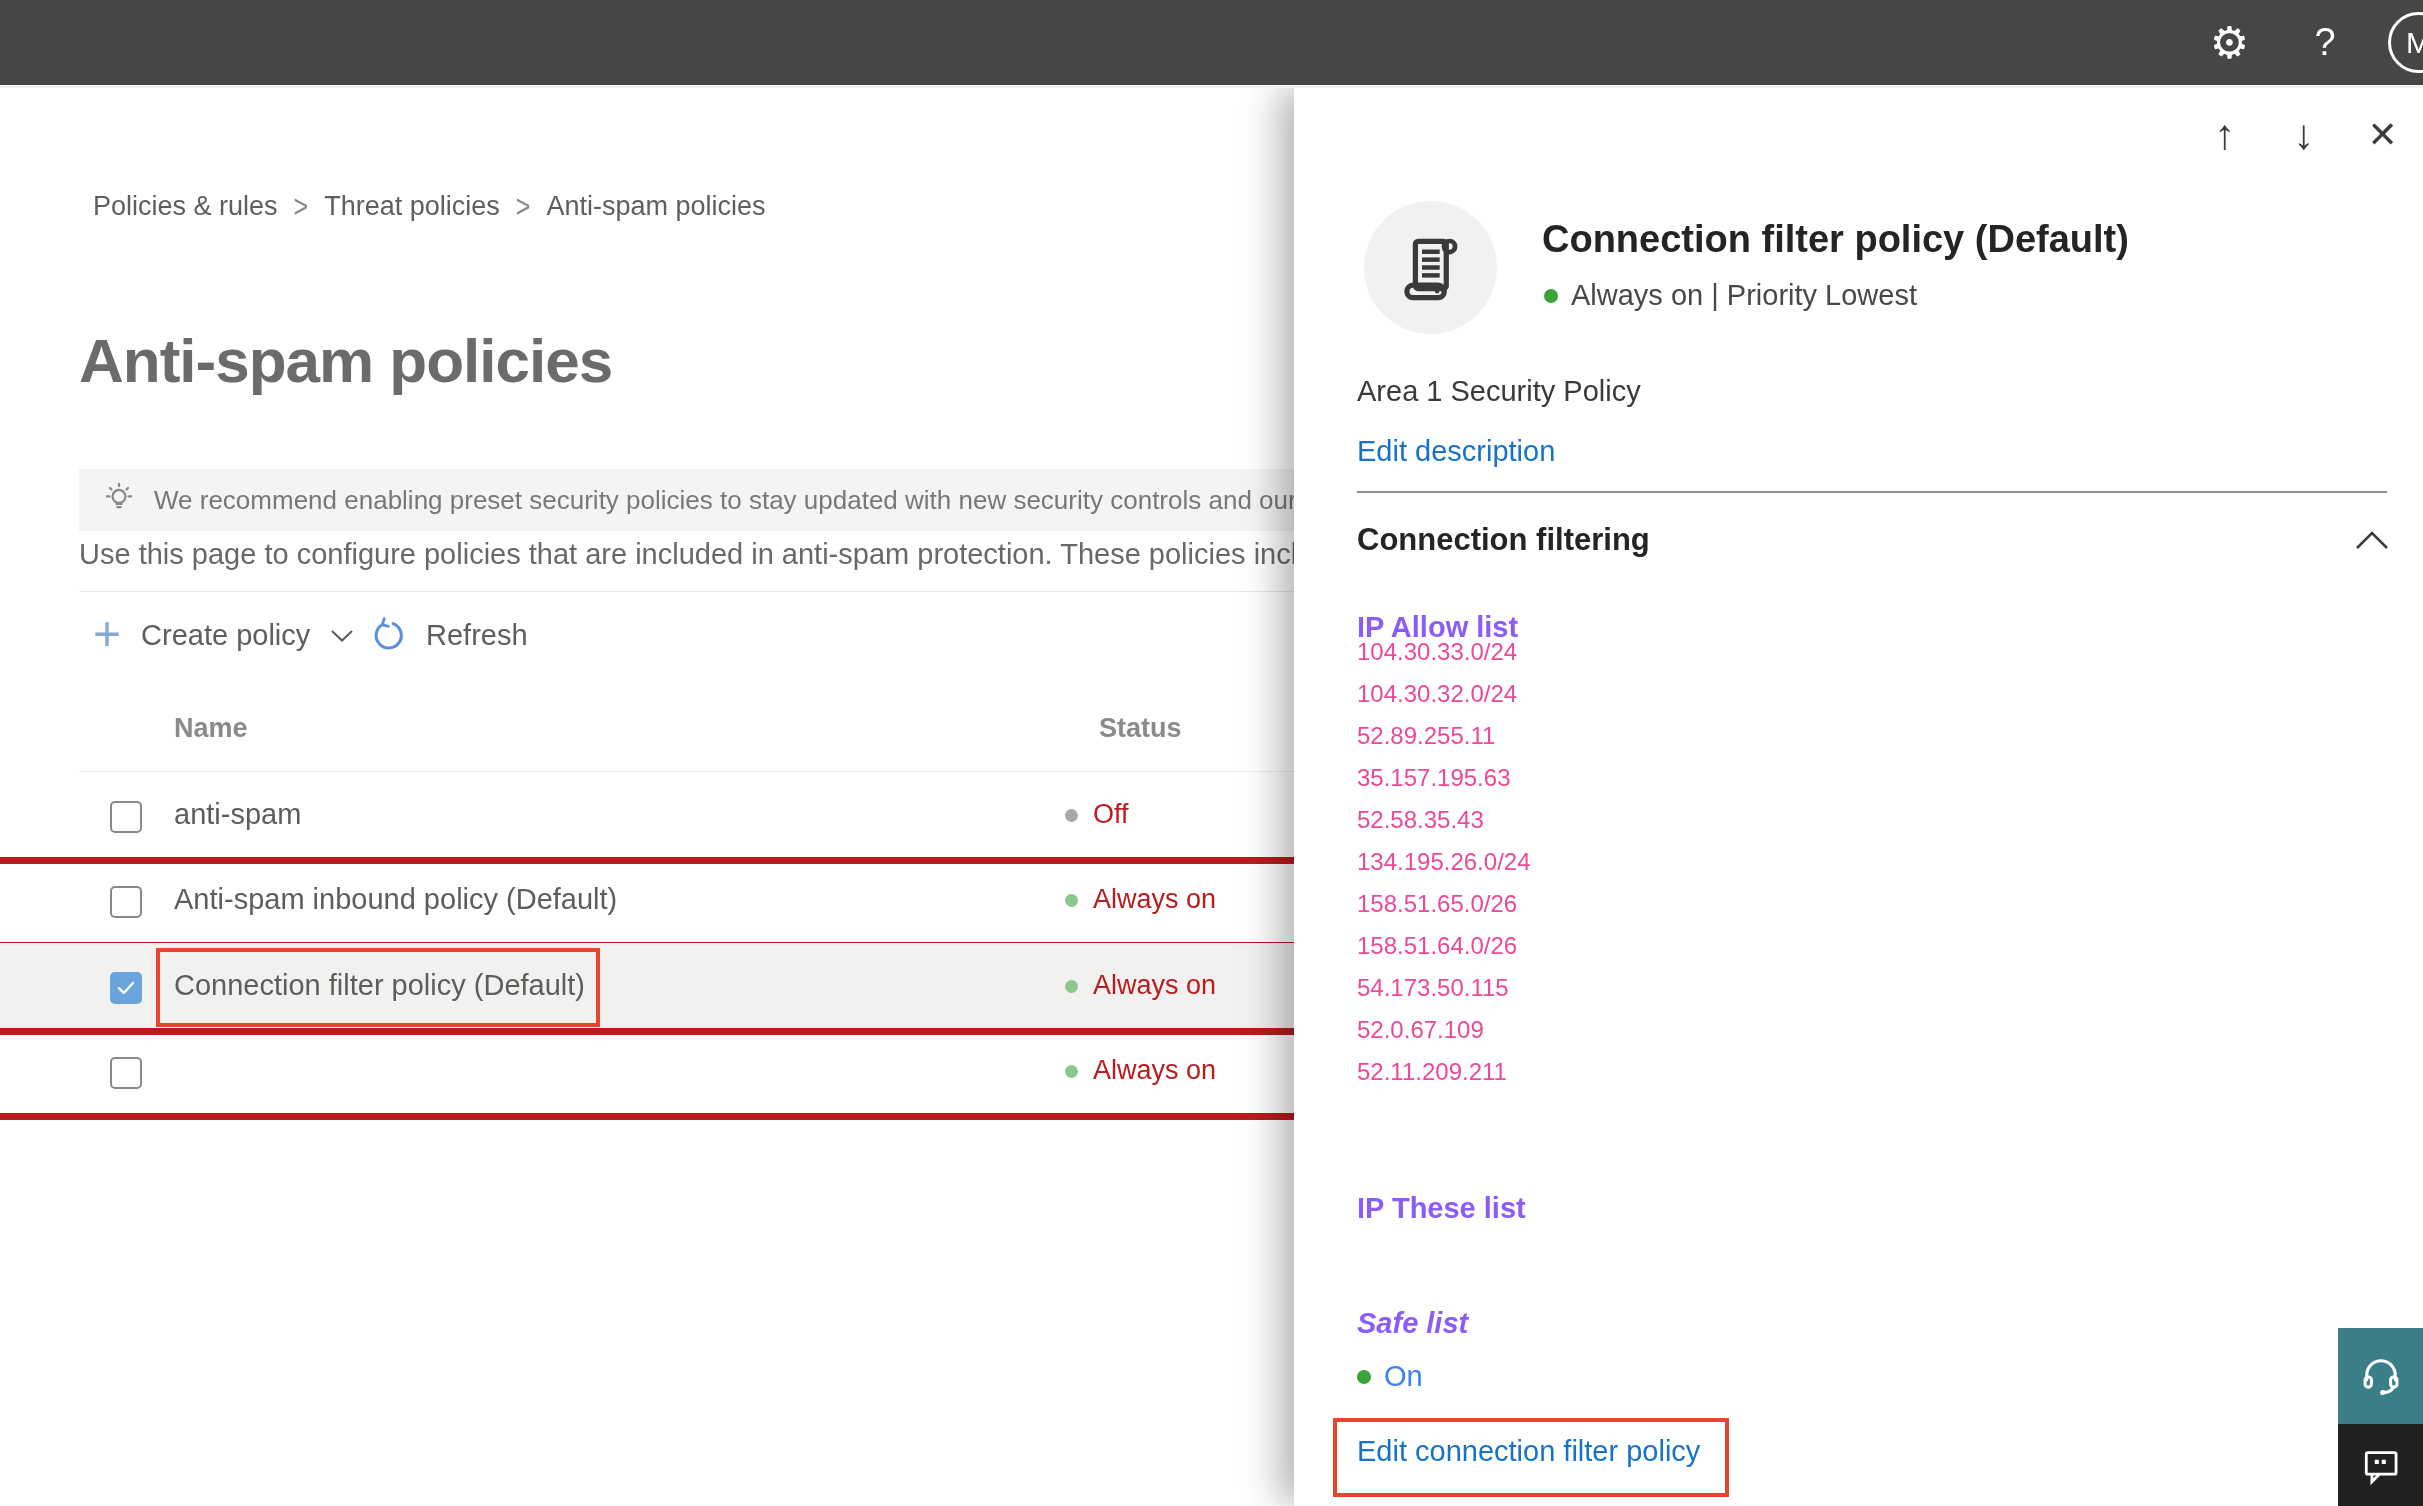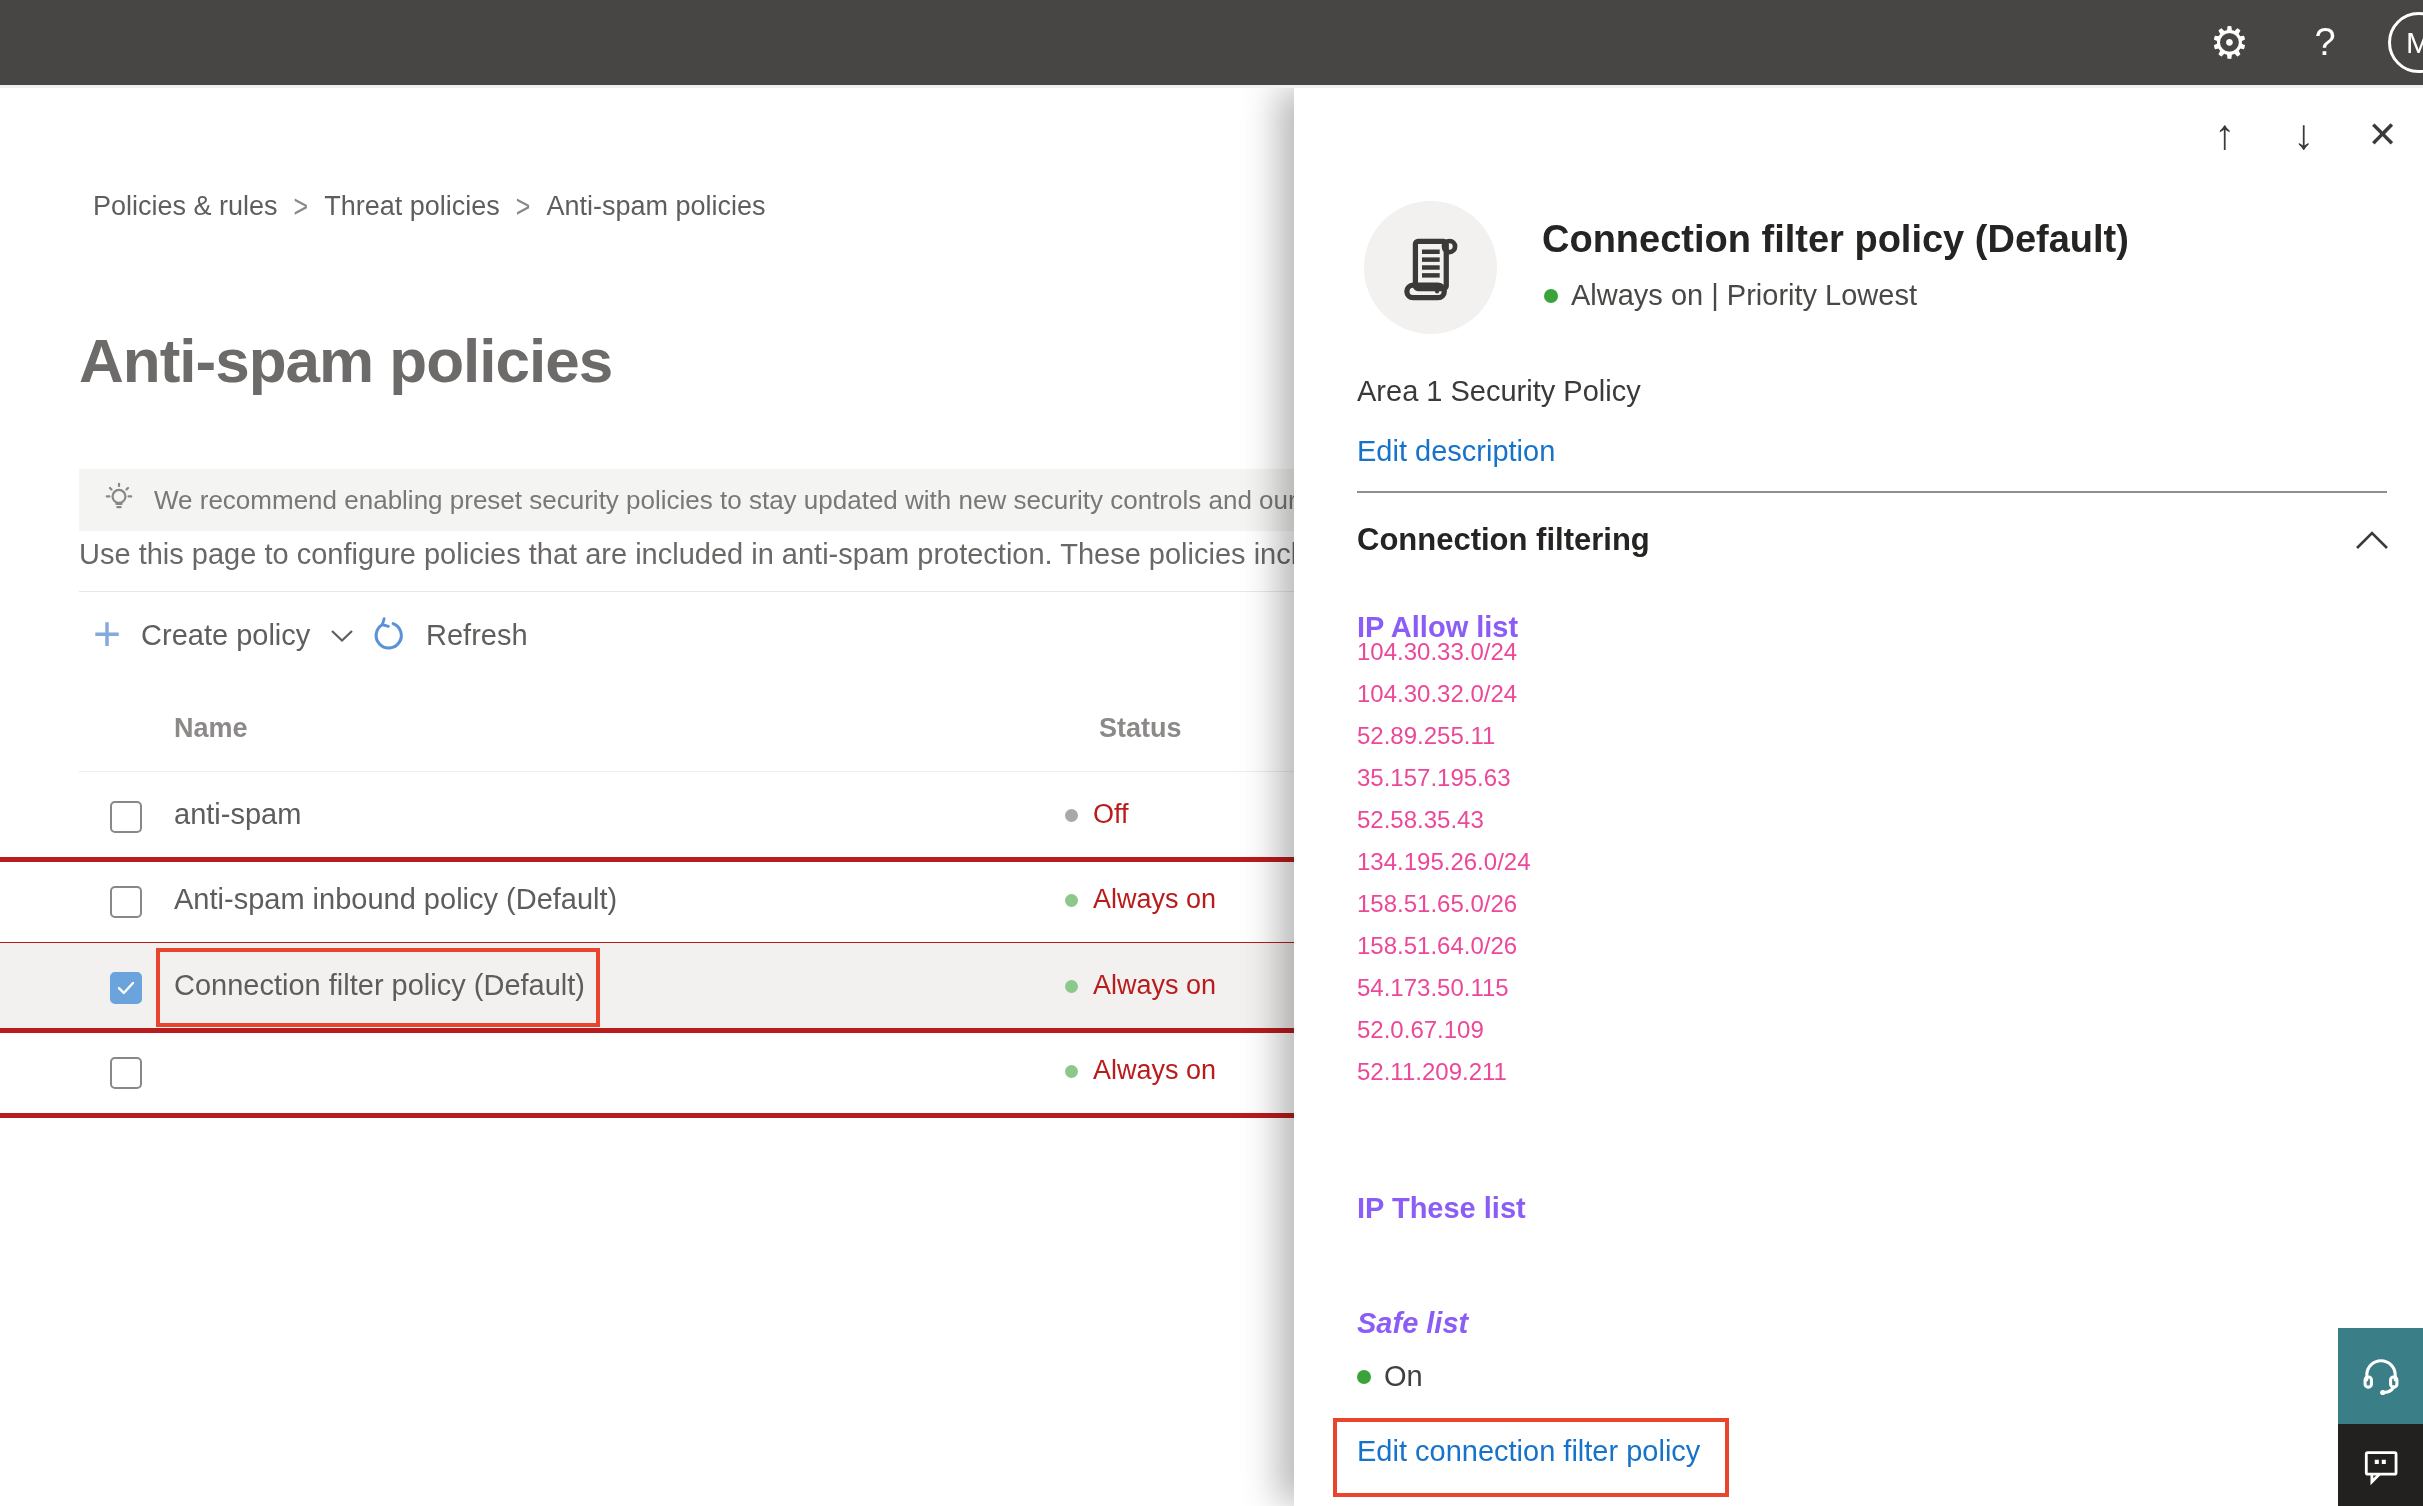--- a/index.html
+++ b/index.html
@@ -36,21 +36,21 @@
   .toolbar-label{font-size:29px;color:#605e5c;margin-left:20px;}
   .create-chev{margin-left:20px;display:flex;}
   .refresh-svg{display:flex;}
 
   
   .col-head{position:absolute;top:713px;font-size:27px;font-weight:700;color:#8c8a88;z-index:1;cursor:pointer;}
   .col-name{left:174px;}
   .col-status{left:1099px;}
   .head-rule{position:absolute;left:79px;top:771px;width:2344px;height:1px;background:#ededeb;z-index:1;}
 
-  .row{position:absolute;left:0;width:2016px;height:85px;border-bottom:5px solid #b91c1c;z-index:1;text-align:right;}
+  .row{position:absolute;left:0;width:2016px;height:85px;border-bottom:7px solid #b91c1c;z-index:1;text-align:right;}
   .row-0{top:772px;}.row-1{top:857px;}.row-2{top:943px;background:#f2f1f0;}.row-3{top:1028px;}
   .checkbox{position:absolute;left:110px;top:29px;width:28px;height:28px;border:2px solid #8a8886;border-radius:5px;
             background:#fff;cursor:pointer;display:flex;align-items:center;justify-content:center;}
   .checkbox.checked{background:#6ba3dc;border-color:#6ba3dc;}
   .row-name{position:absolute;left:174px;top:0;height:85px;line-height:85px;font-size:29px;color:#5f5d5b;cursor:pointer;white-space:nowrap;}
   .status-dot{position:absolute;left:1065px;top:37px;width:13px;height:13px;border-radius:50%;}
   .dot-on{background:#8cc88b;}
   .dot-off{background:#a9a9a9;}
   .row-status{position:absolute;left:1093px;top:0;height:85px;line-height:85px;font-size:27px;color:#b91c1c;}
   .red-box-row{position:absolute;left:156px;top:5px;width:436px;height:71px;border:4px solid #e8442e;z-index:2;pointer-events:none;}
@@ -70,21 +70,21 @@
   .p-desc{position:absolute;left:63px;top:290px;font-size:29px;color:#3b3a39;}
   .p-editdesc{position:absolute;left:63px;top:350px;font-size:29px;color:#1673c9;cursor:pointer;}
   .p-rule{position:absolute;left:63px;top:406px;width:1030px;height:2px;background:#918f8d;}
   .p-section{position:absolute;left:63px;top:437px;font-size:31px;font-weight:700;color:#252423;}
   .p-chevup{position:absolute;left:1061px;top:446px;cursor:pointer;display:flex;}
   .p-subhead{position:absolute;left:63px;font-size:29px;font-weight:700;color:#8b5cf6;}
   .p-ipallow-h{top:526px;}
   .p-iplist{position:absolute;left:63px;top:546px;font-size:24px;color:#ec4899;line-height:42px;}
   .p-ipblock-h{top:1107px;}
   .p-safelist-h{top:1222px;font-style:italic;}
-  .p-on{position:absolute;left:63px;top:1275px;display:flex;align-items:center;gap:13px;font-size:29px;color:#404040;}
+  .p-on{position:absolute;left:63px;top:1275px;display:flex;align-items:center;gap:13px;font-size:29px;color:#3b82f6;}
   .p-redbox{position:absolute;left:39px;top:1333px;width:388px;height:71px;border:4px solid #e8442e;pointer-events:none;}
   .p-editlink{position:absolute;left:63px;top:1350px;font-size:29px;color:#1673c9;cursor:pointer;}
 
   
   .support-btn{position:absolute;left:2338px;top:1328px;width:85px;height:96px;background:#3a7e87;z-index:20;
                display:flex;align-items:center;justify-content:center;cursor:pointer;}
   .feedback-btn{position:absolute;left:2338px;top:1424px;width:85px;height:83px;background:#232120;z-index:20;
                 display:flex;align-items:center;justify-content:center;cursor:pointer;}
 </style>
 </head>

